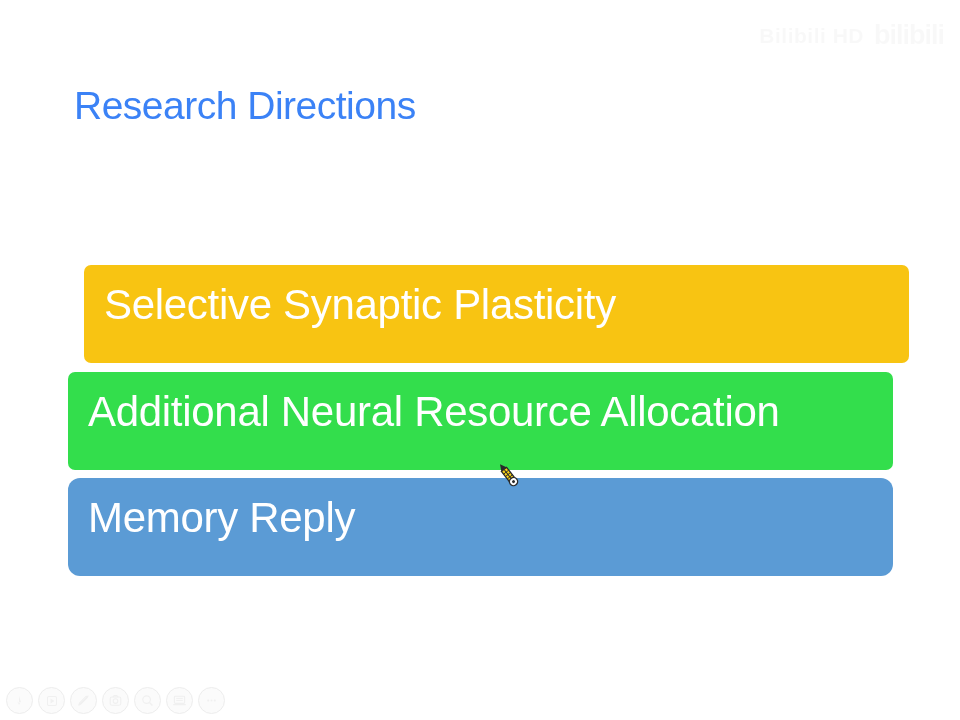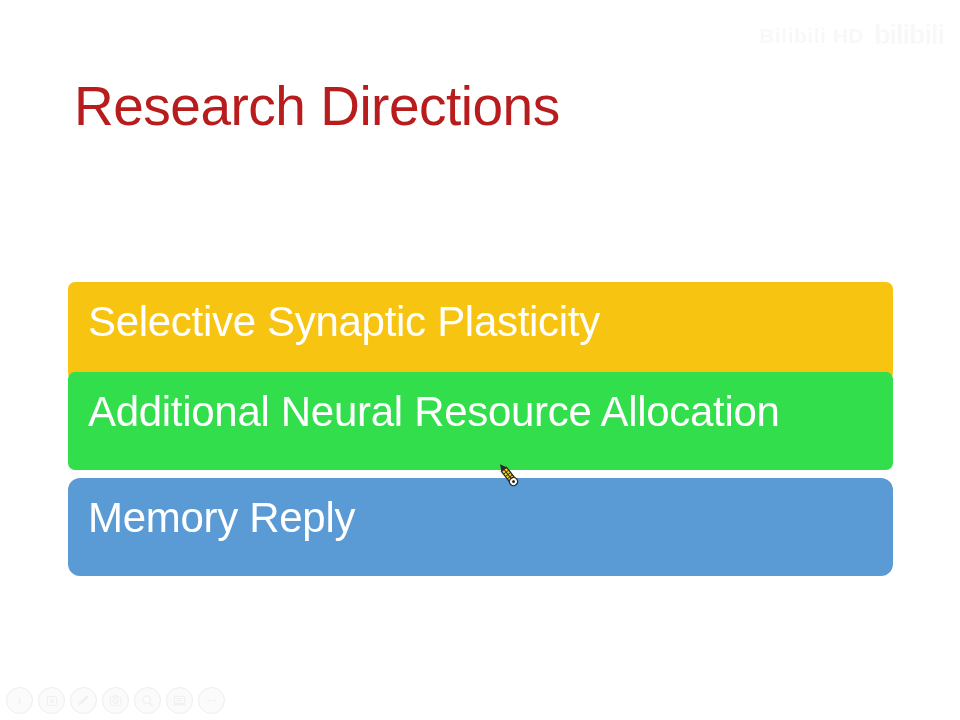--- a/index.html
+++ b/index.html
@@ -22,23 +22,23 @@
     width: 960px;
     height: 720px;
     background: #ffffff;
   }
 
   
   #slide-title {
     position: absolute;
     left: 74px;
     top: 74px;
-    font-size: 55px;
+    font-size: 39px;
     font-weight: 400;
-    color: #b91c1c;
+    color: #3b82f6;
     letter-spacing: -0.5px;
     line-height: 64px;
     white-space: nowrap;
   }
 
   
   .bar {
     position: absolute;
     left: 68px;
     width: 825px;
@@ -50,21 +50,21 @@
     position: absolute;
     left: 20px;
     top: 14px;
     font-size: 42px;
     font-weight: 400;
     color: #ffffff;
     letter-spacing: -0.3px;
     line-height: 52px;
     white-space: nowrap;
   }
-  #bar-0 { top: 282px; }
+  #bar-0 { top: 265px; margin-left: 16px; }
   #bar-1 { top: 372px; padding-left: 20px; }
   #bar-2 { top: 478px; }
 
   
   #watermark {
     position: absolute;
     right: 16px;
     top: 20px;
     display: flex;
     align-items: center;

